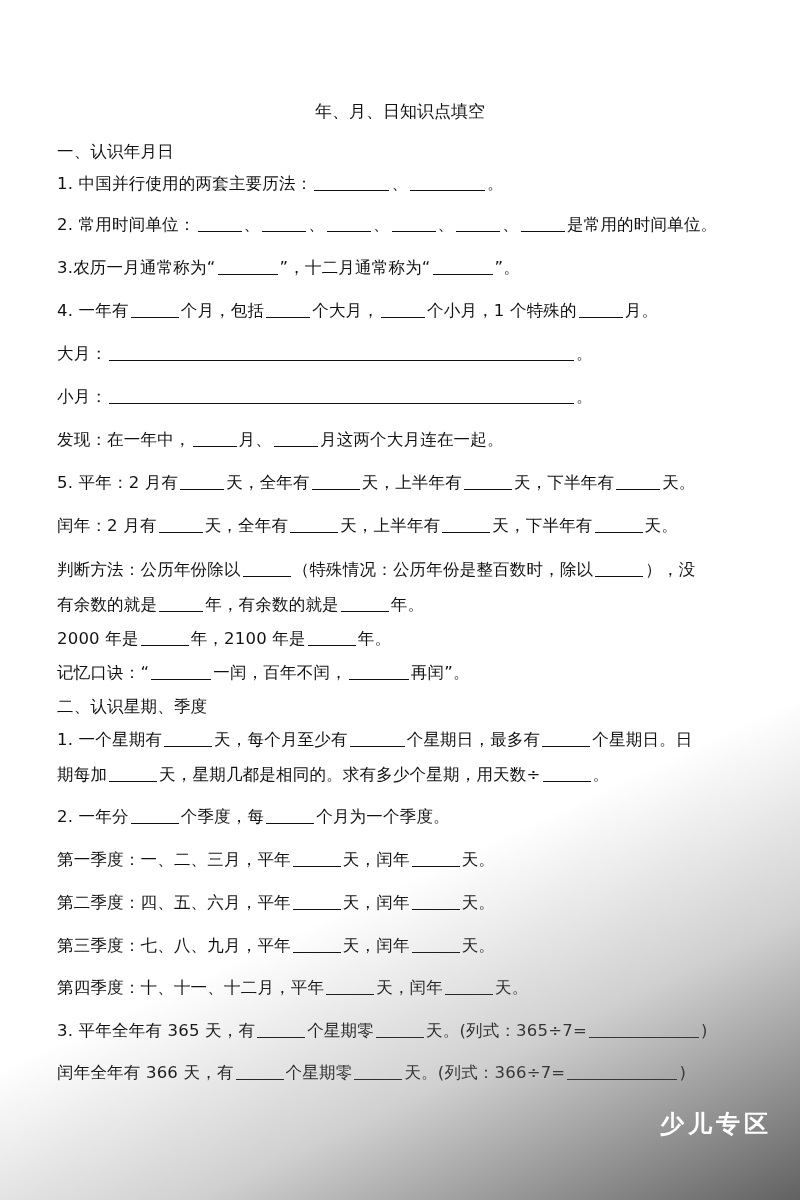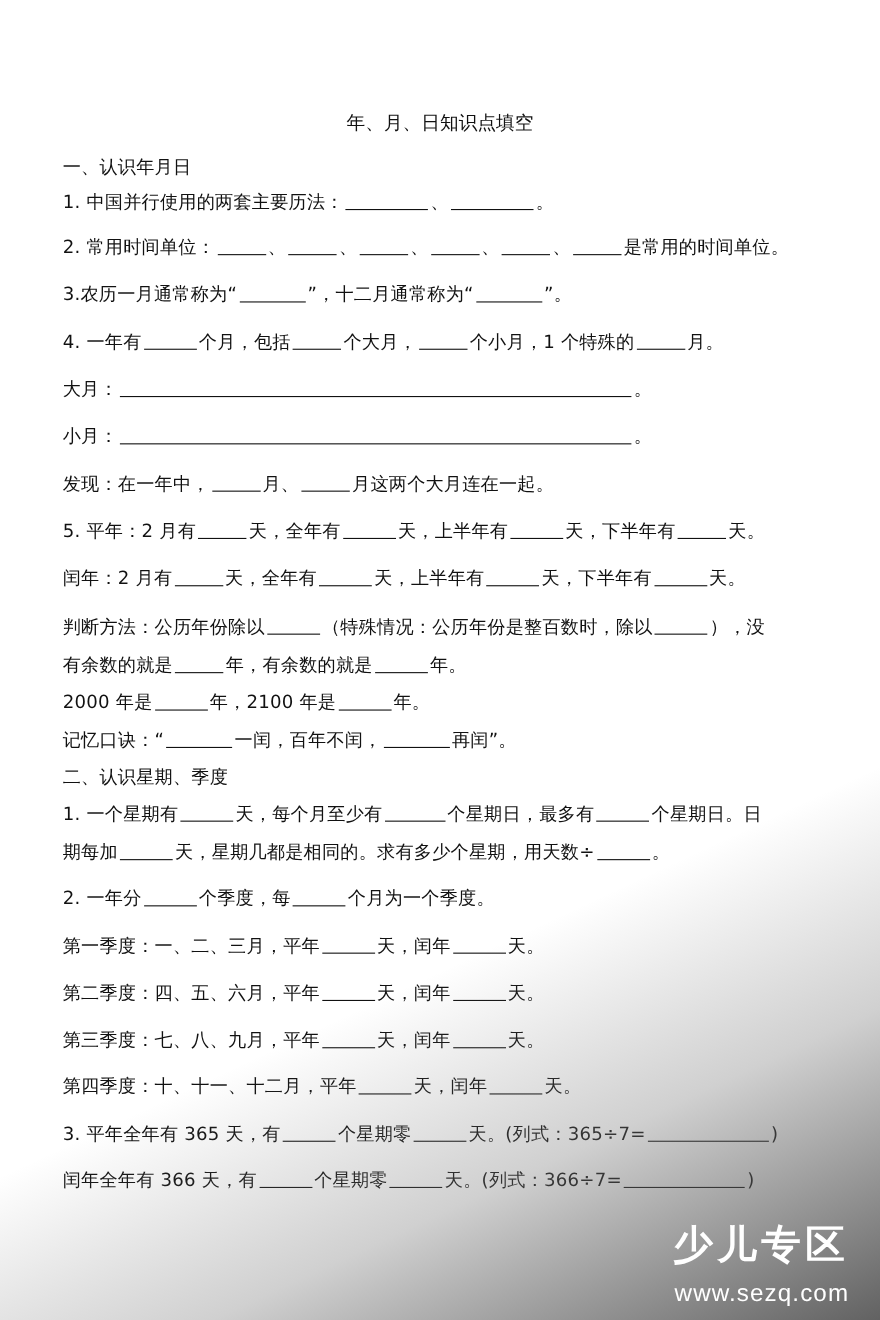--- a/index.html
+++ b/index.html
@@ -20,21 +20,21 @@
     position: absolute; top: 100px; left: 0; width: 800px; text-align: center;
     font-size: 17px;
   }
   .line { position: absolute; left: 57px; font-size: 16.5px; white-space: nowrap; letter-spacing: 0.2px; }
   .blank { display: inline-block; border-bottom: 1.5px solid #111; height: 1em; vertical-align: -2px; margin: 0 2px; } .w44 { width: 44px; } .w48 { width: 48px; }
   .w55 { width: 55px; } .w60 { width: 60px; } .w75 { width: 75px; } .w110 { width: 110px; }
   .w465 { width: 465px; }
   .watermark {
     position: absolute; right: 28px; top: 1108px; text-align: right; color: #fff;
   }
-  .wm-title { font-size: 36px; font-weight: bold; letter-spacing: 4px; font-family: "DejaVu Sans", sans-serif; }
+  .wm-title { font-size: 24px; font-weight: bold; letter-spacing: 4px; font-family: "DejaVu Sans", sans-serif; }
   .wm-url { font-size: 22px; margin-top: 6px; font-family: "Liberation Sans", sans-serif; letter-spacing: 1px; }
 </style>
 </head>
 <body>
 
 <div class="page">
   <div class="title">年、月、日知识点填空</div>
 
   <div class="line" style="top:141px">一、认识年月日</div>
 
@@ -126,14 +126,13 @@
 
   <div class="line" style="top:1062px">
     <span>闰年全年有 366 天，有</span><span class="blank w48"></span><span>个星期零</span><span class="blank w48"></span><span>天。(列式：366÷7=</span><span class="blank w110"></span><span>)</span>
   </div>
 </div>
 
 <div class="shade"></div>
 
 <div class="watermark">
   <div class="wm-title">少儿专区</div>
-  <div class="wm-url">www.sezq.com</div>
 </div>
 
 </body></html>

